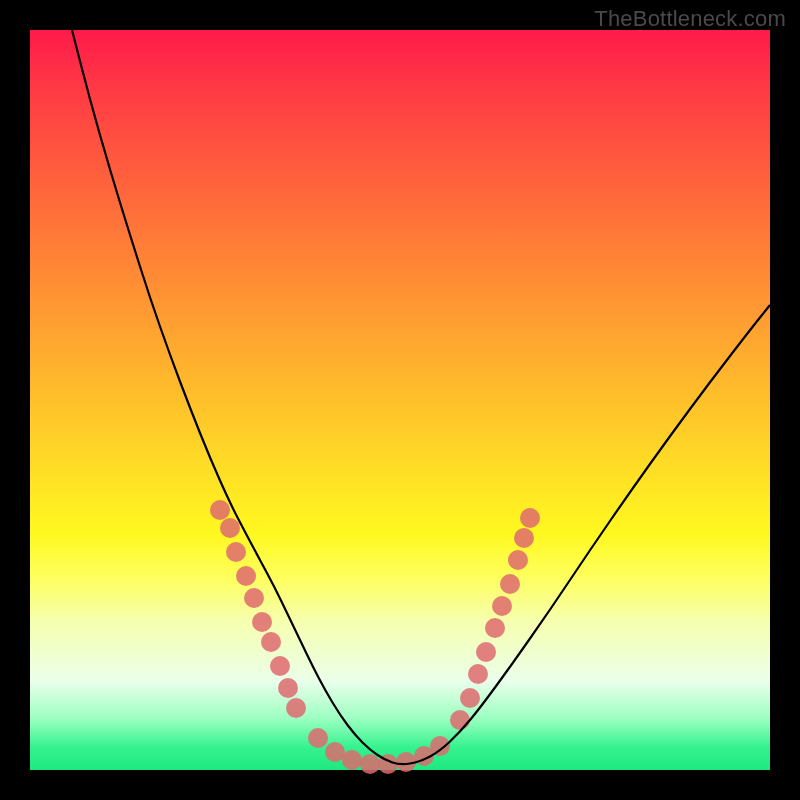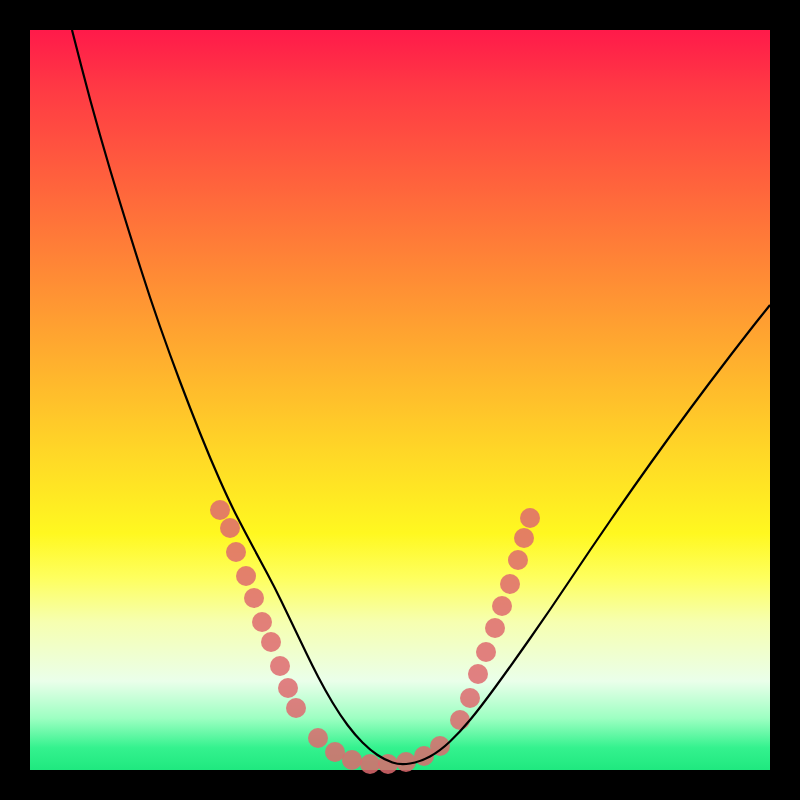--- a/index.html
+++ b/index.html
@@ -91,13 +91,14 @@
           <circle cx="465" cy="598" r="10" fill="#de6a6f" fill-opacity="0.85"></circle>
           <circle cx="472" cy="576" r="10" fill="#de6a6f" fill-opacity="0.85"></circle>
           <circle cx="480" cy="554" r="10" fill="#de6a6f" fill-opacity="0.85"></circle>
           <circle cx="488" cy="530" r="10" fill="#de6a6f" fill-opacity="0.85"></circle>
           <circle cx="494" cy="508" r="10" fill="#de6a6f" fill-opacity="0.85"></circle>
           <circle cx="500" cy="488" r="10" fill="#de6a6f" fill-opacity="0.85"></circle>
         </g>
       <path id="curve-path" fill="none" stroke="#000000" stroke-width="2.2" d="M 42 0 Q 42 0 51 35 Q 60 70 70 105 Q 80 140 90 172.5 Q 100 205 110 236.5 Q 120 268 130 296.5 Q 140 325 150 351.5 Q 160 378 170 403 Q 180 428 190 450.5 Q 200 473 207.5 487.5 Q 215 502 222.5 516 Q 230 530 237.5 544 Q 245 558 251.5 571.5 Q 258 585 264 597.5 Q 270 610 276 622.5 Q 282 635 288.5 647.5 Q 295 660 302.5 672.5 Q 310 685 317.5 695 Q 325 705 332.5 712.5 Q 340 720 347.5 725 Q 355 730 362.5 732.5 Q 370 735 380 733.5 Q 390 732 400 726.5 Q 410 721 420 711.5 Q 430 702 440 690 Q 450 678 465 657.5 Q 480 637 500 608.5 Q 520 580 540 550 Q 560 520 580 491 Q 600 462 620 434 Q 640 406 660 379 Q 680 352 700 326 Q 720 300 730 287.5 L 740 275"></path>
     </svg>
   </div>
+  <div class="watermark">TheBottleneck.com</div>
 </div>
 
 </body></html>

